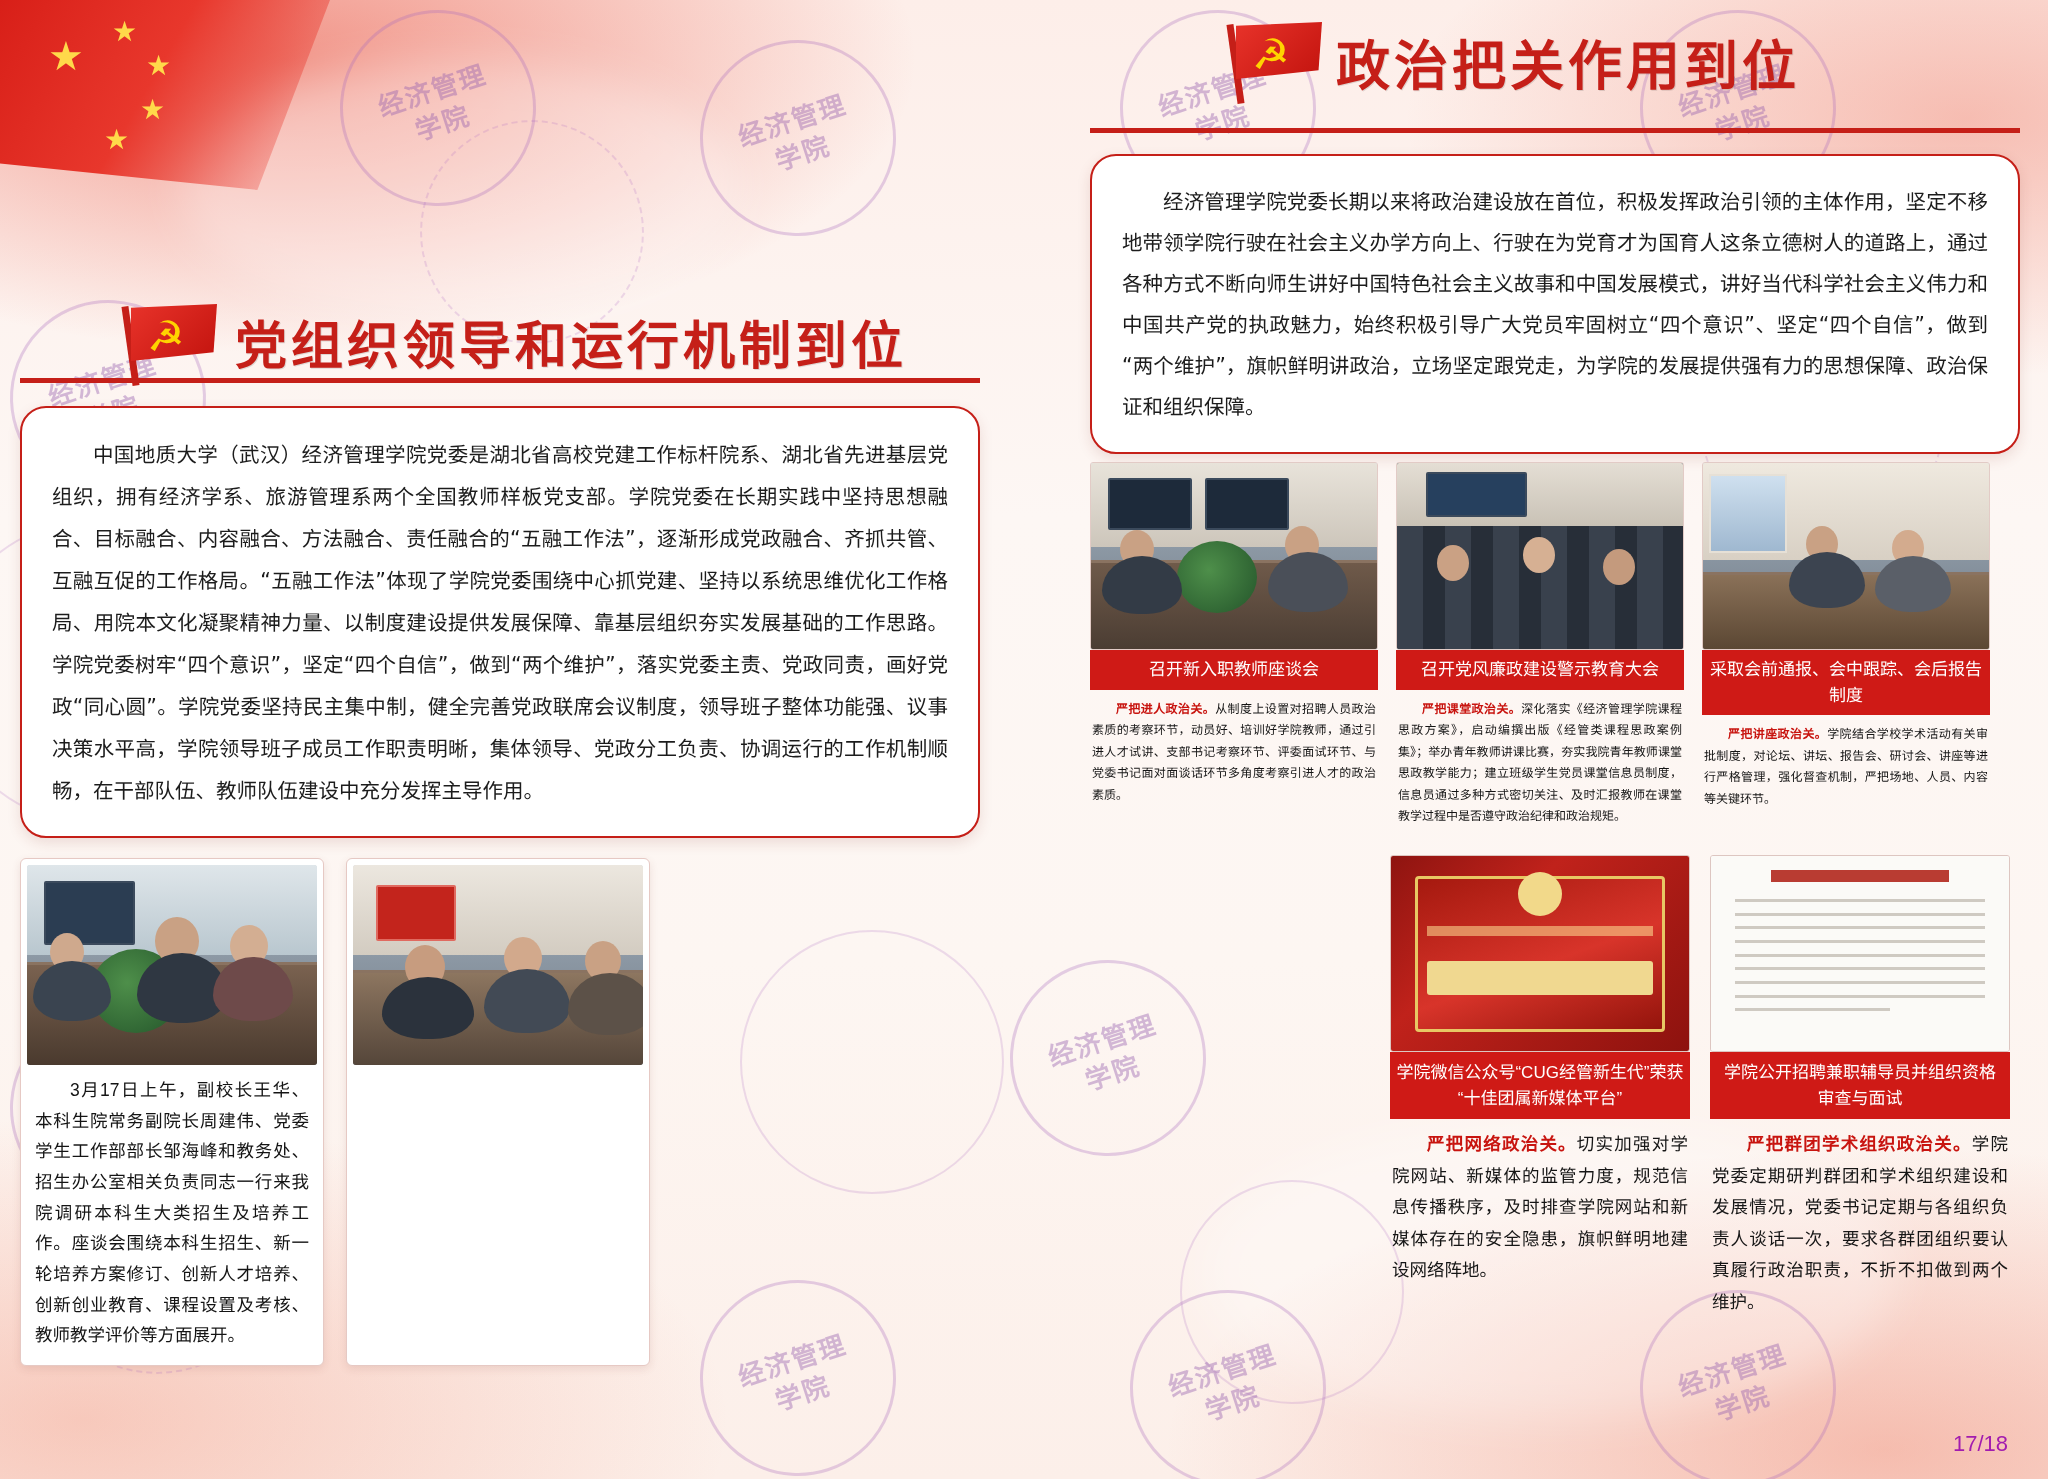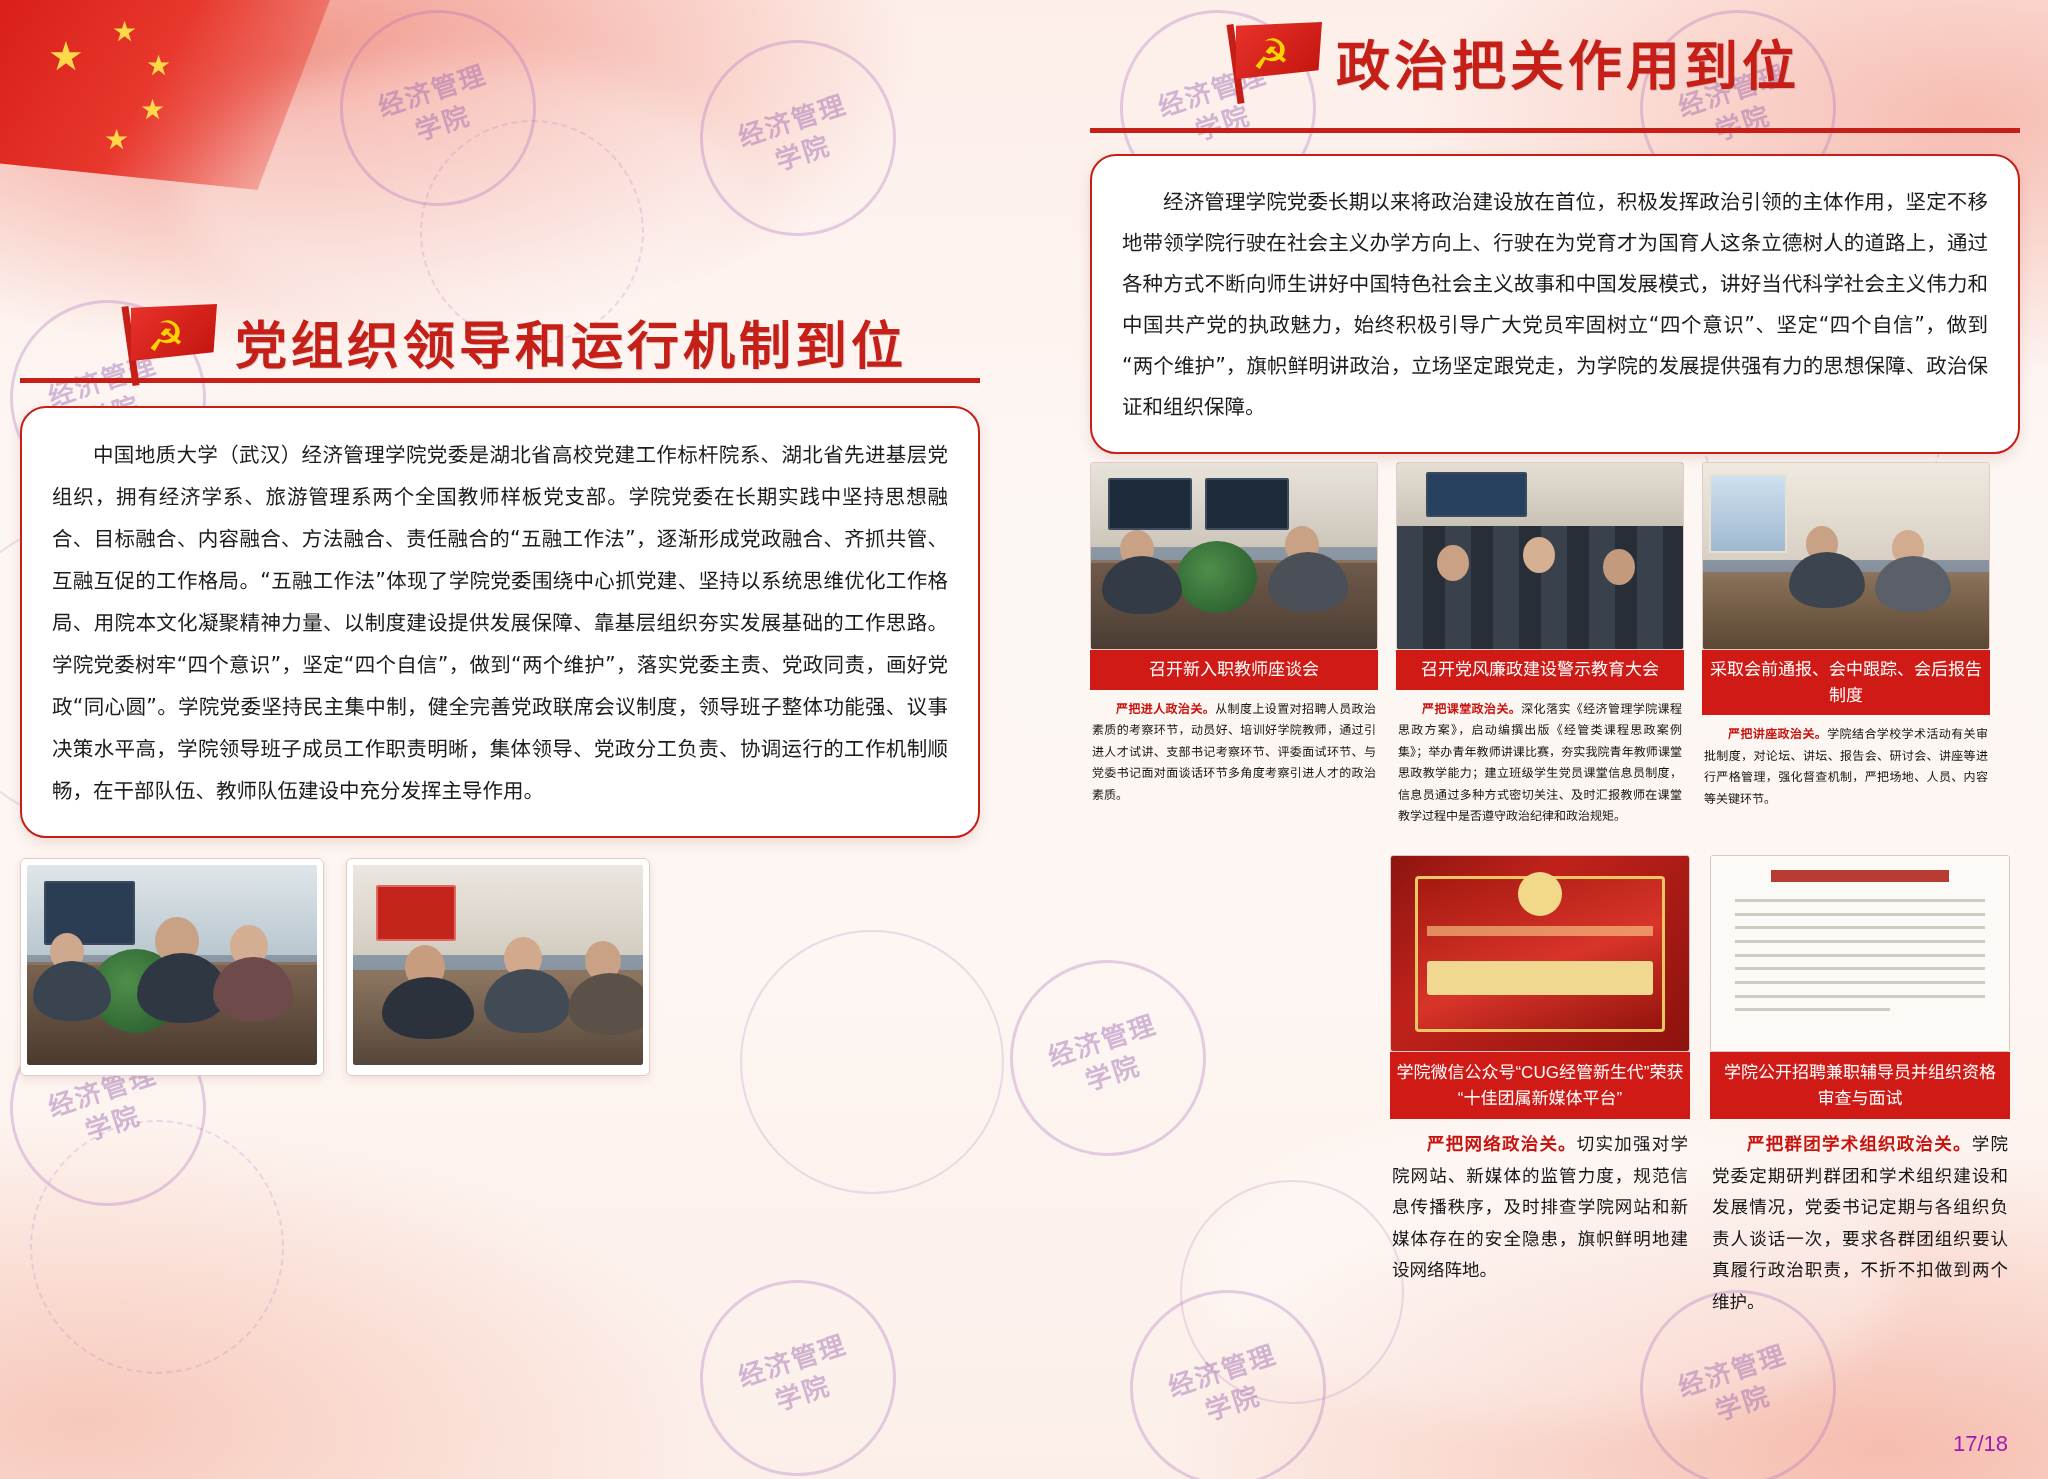--- a/index.html
+++ b/index.html
@@ -204,20 +204,21 @@
             <div class="s-table" style="height:50%;background:linear-gradient(180deg,#7a6250,#4a3a2e);"></div>
             <div class="s-plant" style="left:22%;top:42%;width:90px;height:84px;"></div>
             <div class="s-head" style="left:44%;top:26%;width:44px;height:48px;"></div>
             <div class="s-person" style="left:38%;top:44%;width:90px;height:70px;background:#2f3742;"></div>
             <div class="s-head" style="left:70%;top:30%;width:38px;height:42px;background:#d3ae92;"></div>
             <div class="s-person" style="left:64%;top:46%;width:80px;height:64px;background:#6e4a4a;"></div>
             <div class="s-head" style="left:8%;top:34%;width:34px;height:38px;background:#cfa98d;"></div>
             <div class="s-person" style="left:2%;top:48%;width:78px;height:60px;background:#3a4450;"></div>
           </div>
         </div>
+        <div class="pcaption">3月17日上午，副校长王华、本科生院常务副院长周建伟、党委学生工作部部长邹海峰和教务处、招生办公室相关负责同志一行来我院调研本科生大类招生及培养工作。座谈会围绕本科生招生、新一轮培养方案修订、创新人才培养、创新创业教育、课程设置及考核、教师教学评价等方面展开。</div>
       </div>
 
       <div class="pcard">
         <div class="photo">
           <div class="scene s-room">
             <div class="s-wall" style="background:linear-gradient(180deg,#ece7df,#d3ccc1);"></div>
             <div class="s-screen" style="left:8%;top:10%;width:26%;height:26%;background:#c3241c;border-color:#e06a60;"></div>
             <div class="s-table" style="height:46%;background:linear-gradient(180deg,#8d7660,#55463a);"></div>
             <div class="s-head" style="left:18%;top:40%;width:40px;height:44px;background:#c79c7f;"></div>
             <div class="s-person" style="left:10%;top:56%;width:92px;height:62px;background:#2b323c;"></div>

